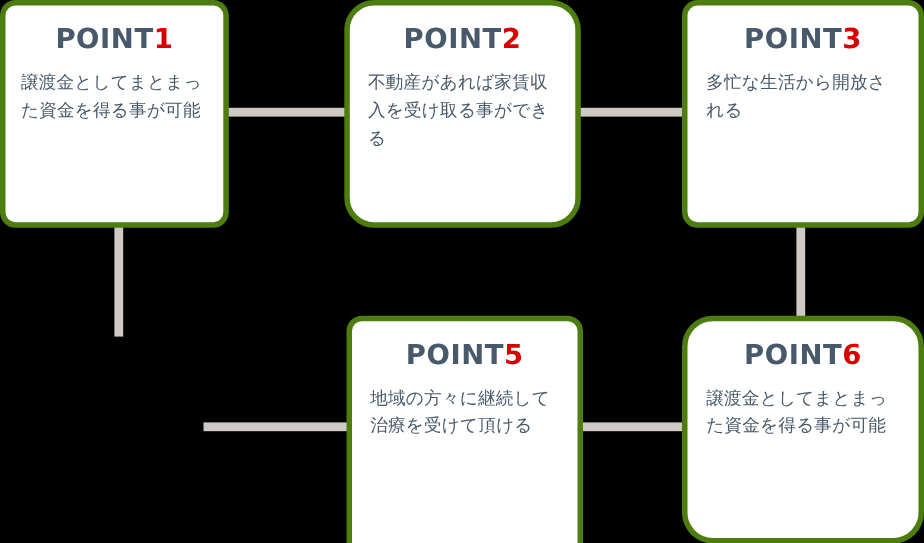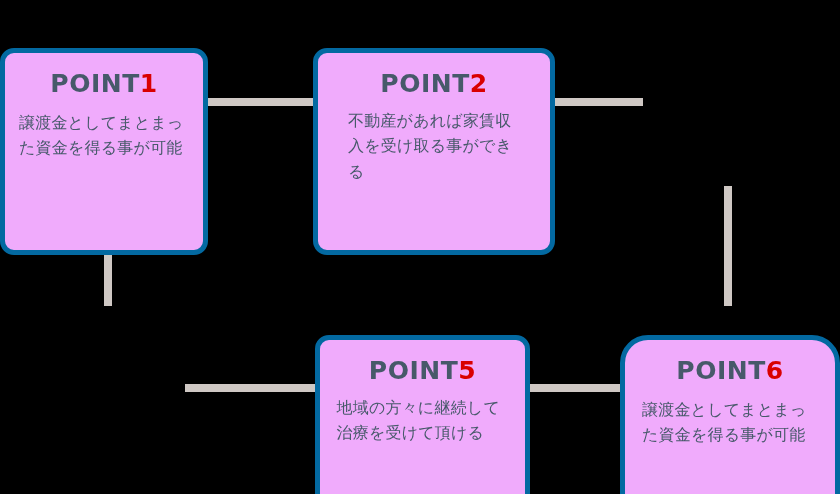--- a/index.html
+++ b/index.html
@@ -26,32 +26,31 @@
   .conn-h-2 { left: 505px;  top: 98px;  width: 138px; height: 8px; }
   .conn-h-3 { left: 185px;  top: 384px; width: 150px; height: 8px; }
   .conn-h-4 { left: 505px;  top: 384px; width: 138px; height: 8px; }
   .conn-v-1 { left: 104px;  top: 186px; width: 8px;   height: 120px; }
   .conn-v-2 { left: 724px;  top: 186px; width: 8px;   height: 120px; }
 
   
   .card {
     position: absolute;
     box-sizing: border-box;
-    background: #f0abfc;
-    border: 5px solid #0369a1;
+    background: #ffffff;
+    border: 5px solid #4d7c0f;
     border-radius: 14px;
     z-index: 2;
     display: flex;
     flex-direction: column;
     align-items: center;
     padding-top: 18px;
-    margin-top: 48px;
   }
   .card-1 { left: 0px;   top: 0px;   width: 208px; height: 207px; }
-  .card-2 { left: 313px; top: 0px;   width: 242px; height: 207px; }
+  .card-2 { left: 313px; top: 0px;   width: 215px; height: 207px; border-radius: 27px; }
   .card-3 { left: 620px; top: 0px;   width: 220px; height: 207px; }
   .card-4 { left: 0px;   top: 287px; width: 208px; height: 207px; }
   .card-5 { left: 315px; top: 287px; width: 215px; height: 250px; }
   .card-6 { left: 620px; top: 287px; width: 220px; height: 207px; border-radius: 28px; }
 
   .card-title {
     font-size: 25px;
     font-weight: bold;
     letter-spacing: 0.5px;
     color: #47596a;
@@ -67,21 +66,21 @@
     font-size: 16px;
     line-height: 1.58;
     color: #47596a;
     text-align: left;
     width: 170px;
     letter-spacing: 0.2px;
   }
   .card-3 .card-body,
   .card-6 .card-body { width: 176px; }
   .card-2 .card-body,
-  .card-5 .card-body { width: 172px; font-family: Liberation Mono, monospace; }
+  .card-5 .card-body { width: 172px; }
 </style>
 </head>
 <body>
 
 <div id="stage">
 
   <div class="connector conn-h-1"></div>
   <div class="connector conn-h-2"></div>
   <div class="connector conn-h-3"></div>
   <div class="connector conn-h-4"></div>
@@ -95,20 +94,26 @@
     <div class="card-body">譲渡金としてまとまった資金を得る事が可能</div>
   </div>
 
   <div class="card card-2">
     <div class="card-title">
       <span>POINT</span><span class="num">2</span>
     </div>
     <div class="card-body">不動産があれば家賃収入を受け取る事ができる</div>
   </div>
 
+  <div class="card card-3">
+    <div class="card-title">
+      <span>POINT</span><span class="num">3</span>
+    </div>
+    <div class="card-body">多忙な生活から開放される</div>
+  </div>
 
 
   <div class="card card-5">
     <div class="card-title">
       <span>POINT</span><span class="num">5</span>
     </div>
     <div class="card-body">地域の方々に継続して治療を受けて頂ける</div>
   </div>
 
   <div class="card card-6">

